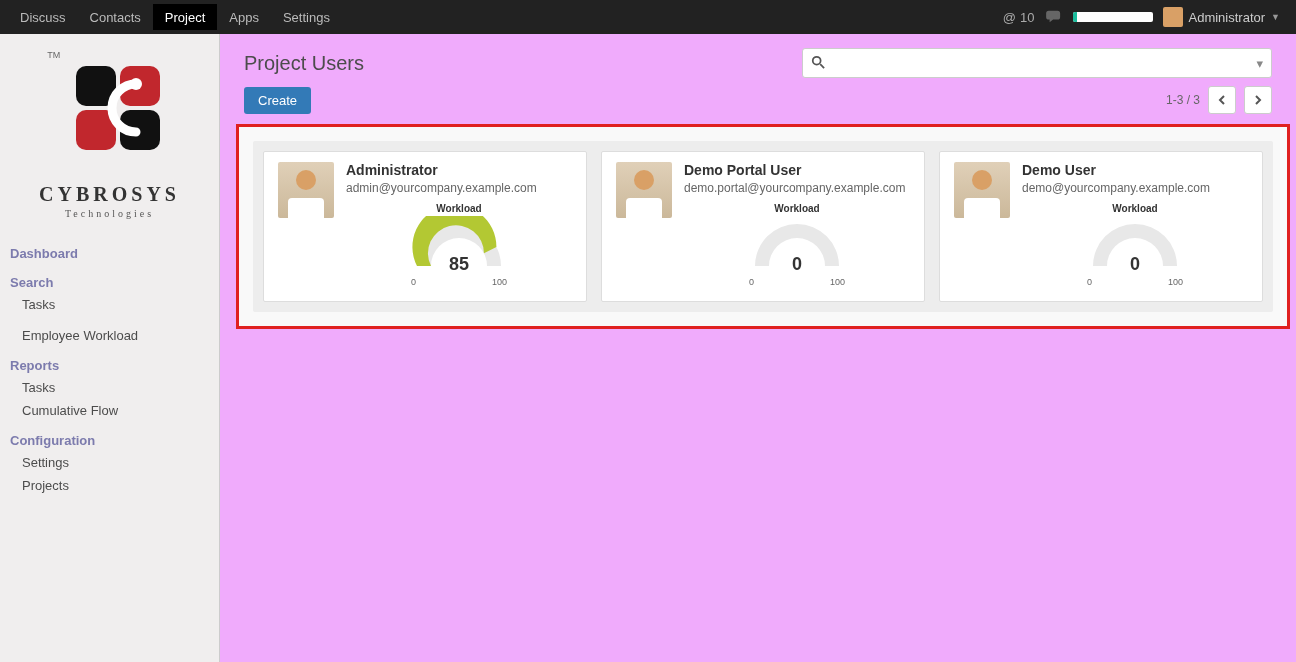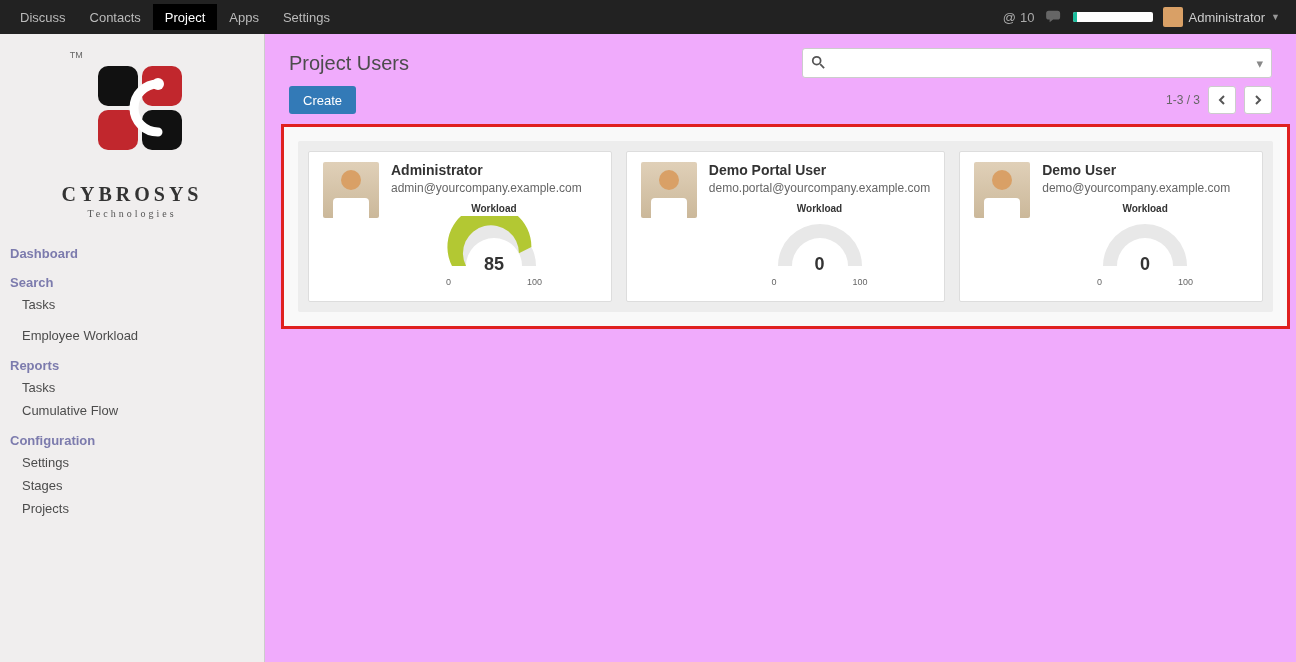--- a/index.html
+++ b/index.html
@@ -14,42 +14,42 @@
   .topnav .at-count { color: #aaa; display: flex; align-items: center; gap: 4px; }
   .topnav .chat-icon { color: #666; }
   .topnav .progress-bar { width: 80px; height: 10px; background: #fff; border-radius: 2px; position: relative; overflow: hidden; }
   .topnav .progress-bar .fill { position: absolute; left: 0; top: 0; bottom: 0; width: 6%; background: #1abc9c; }
   .topnav .user-menu { display: flex; align-items: center; gap: 6px; color: #ccc; cursor: pointer; }
   .topnav .avatar-sm { width: 20px; height: 20px; background: #d9a066; border-radius: 2px; display:inline-block; }
   .topnav .caret { font-size: 9px; color: #999; }
 
   
   .shell { display: flex; height: calc(662px - 34px); }
-  .sidebar { width: 265px; background: #f0eeee; border-right: 1px solid #ccc; padding: 10px 0 0 0; }
+  .sidebar { width: 220px; background: #f0eeee; border-right: 1px solid #ccc; padding: 10px 0 0 0; }
   .logo-wrap { text-align: center; padding: 10px 20px 20px; }
   .logo-wrap svg { width: 120px; height: 120px; }
   .logo-text { font-family: Georgia, serif; letter-spacing: 4px; font-size: 20px; color: #333; margin-top: 6px; font-weight: 600; }
   .logo-sub { font-family: Georgia, serif; letter-spacing: 3px; font-size: 10px; color: #555; margin-top: 2px; }
   .tm { font-size: 9px; vertical-align: top; color: #666; position: relative; top: -4px; left: 6px; }
 
   .side-section { padding: 4px 0; }
   .side-header { color: #7c7bad; font-size: 13px; font-weight: 600; padding: 3px 10px; cursor: pointer; }
   .side-link { color: #4c4c4c; padding: 4px 10px 4px 22px; cursor: pointer; }
 
   
   .main { flex: 1; background: #f0abfc; display: flex; flex-direction: column; }
   .header-row { display: flex; align-items: center; padding: 14px 24px 8px; gap: 20px; }
   .page-title { font-size: 20px; color: #4c4c4c; font-weight: 400; }
   .search-wrap { margin-left: auto; }
   .search-box { display:flex; align-items:center; width: 470px; height: 30px; border: 1px solid #ccc; border-radius: 3px; background: #fff; padding: 0 8px; }
   .search-box .mag { color: #666; margin-right: 6px; }
   .search-box input { flex: 1; border: none; outline: none; font-size: 13px; }
   .search-box .caret-down { color: #888; cursor: pointer; }
 
-  .toolbar-row { display: flex; padding: 0 24px 10px; }
+  .toolbar-row { display: flex; align-items: center; padding: 0 24px 10px; }
   .btn-create { background: #337ab7; color: #fff; border: none; border-radius: 3px; padding: 6px 14px; font-size: 13px; cursor: pointer; }
   .pager { margin-left: auto; display: flex; align-items: center; gap: 8px; color: #666; }
   .pager .count { font-size: 12px; }
   .pager .pg-btn { width: 28px; height: 28px; border: 1px solid #ccc; background: #fff; border-radius: 3px; display:flex; align-items:center; justify-content:center; cursor:pointer; color:#555; }
 
   
   .kanban-outer { border: 3px solid #e02020; margin: 0 6px 6px 16px; padding: 14px 14px; background: #f9f9f9; }
   .kanban-inner { display: flex; gap: 14px; background:#ededed; padding:10px; border-radius:2px; }
   .card { flex: 1; background: #fff; border: 1px solid #ddd; border-radius: 2px; padding: 10px 14px 14px; min-height: 150px; position: relative; }
   .card-head { display: flex; gap: 12px; }
@@ -126,21 +126,20 @@
           <div class="side-link">Employee Workload</div>
         </div>
         <div class="side-section">
           <div class="side-header">Reports</div>
           <div class="side-link">Tasks</div>
           <div class="side-link">Cumulative Flow</div>
         </div>
         <div class="side-section">
           <div class="side-header">Configuration</div>
           <div class="side-link">Settings</div>
-          <div class="side-link">Stages</div>
           <div class="side-link">Projects</div>
         </div>
       </div>
   </div>
 
   <div class="main">
     <div class="header-row">
       <div class="page-title">Project Users</div>
       <div class="search-wrap">
         <div class="search-box">

